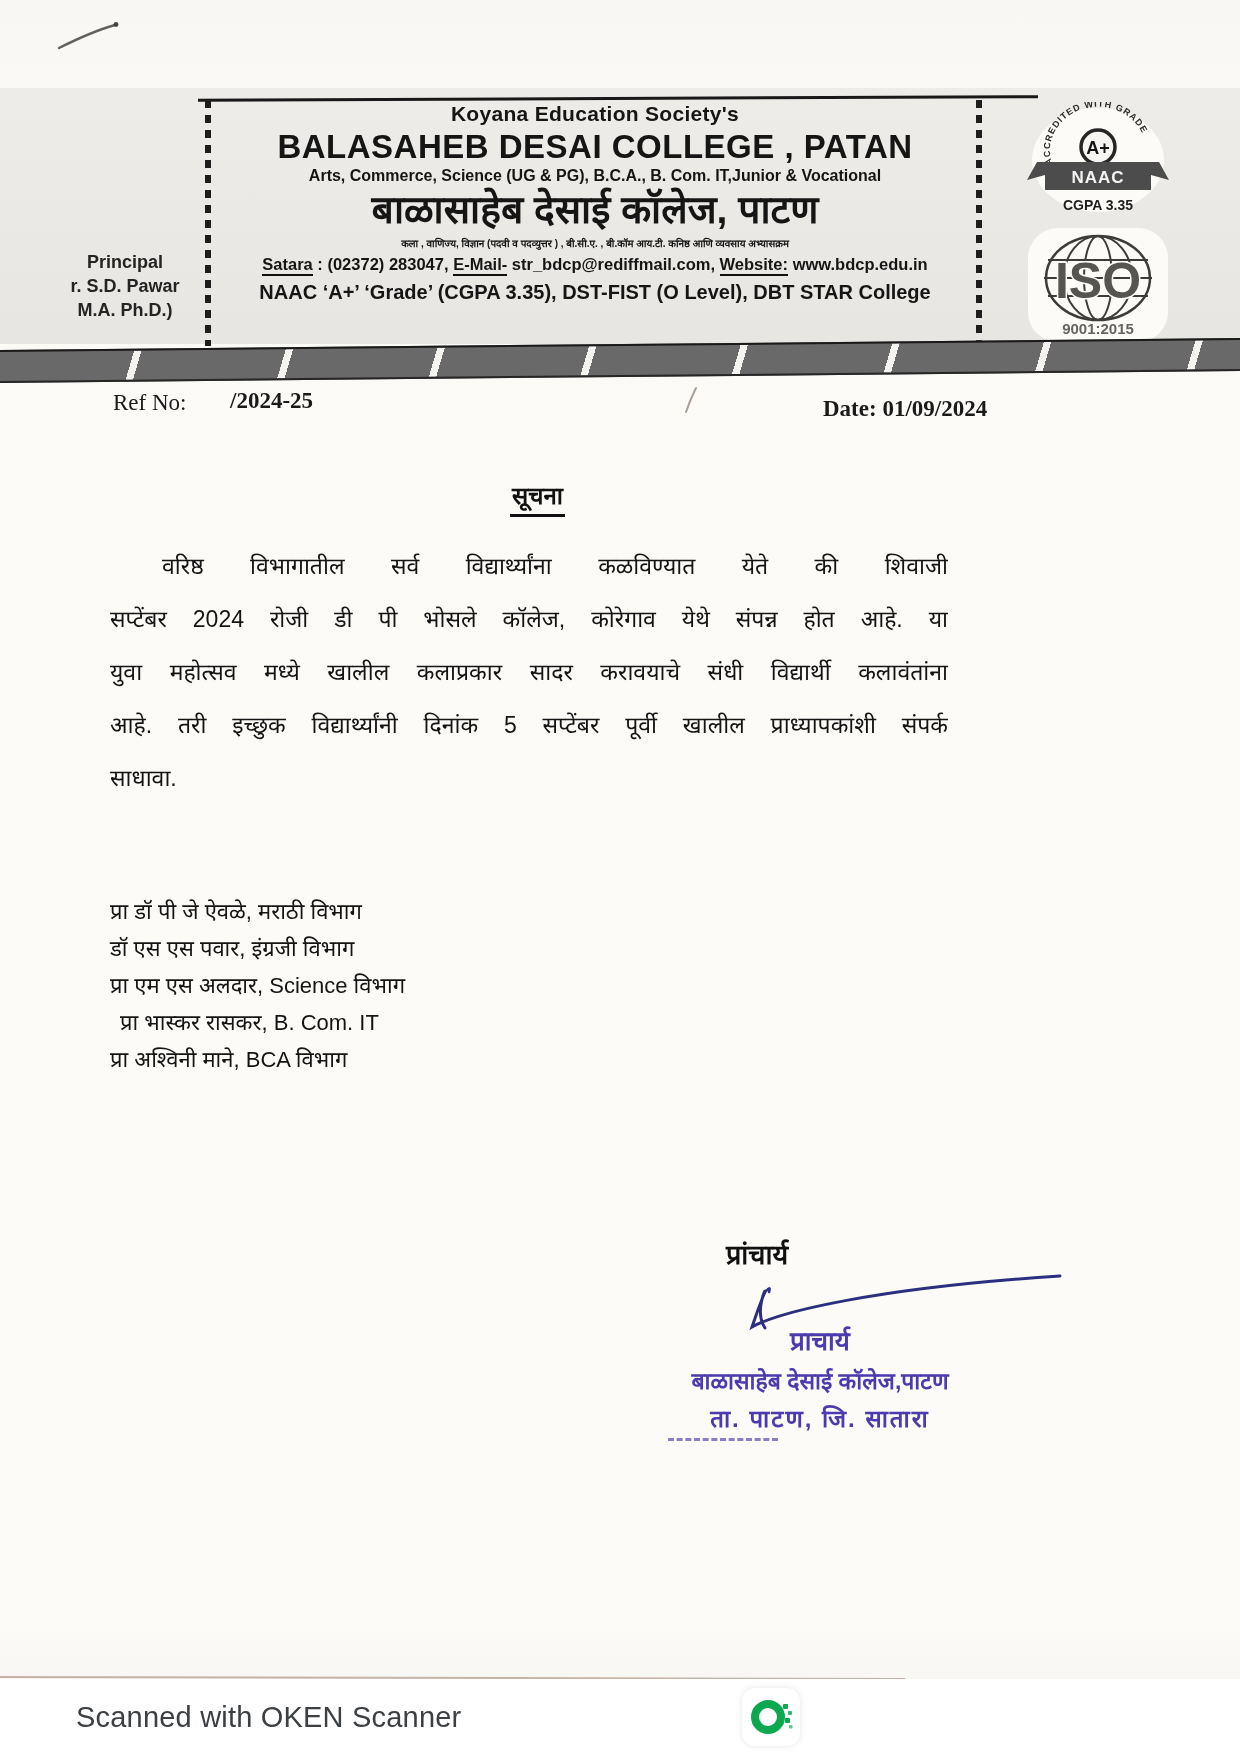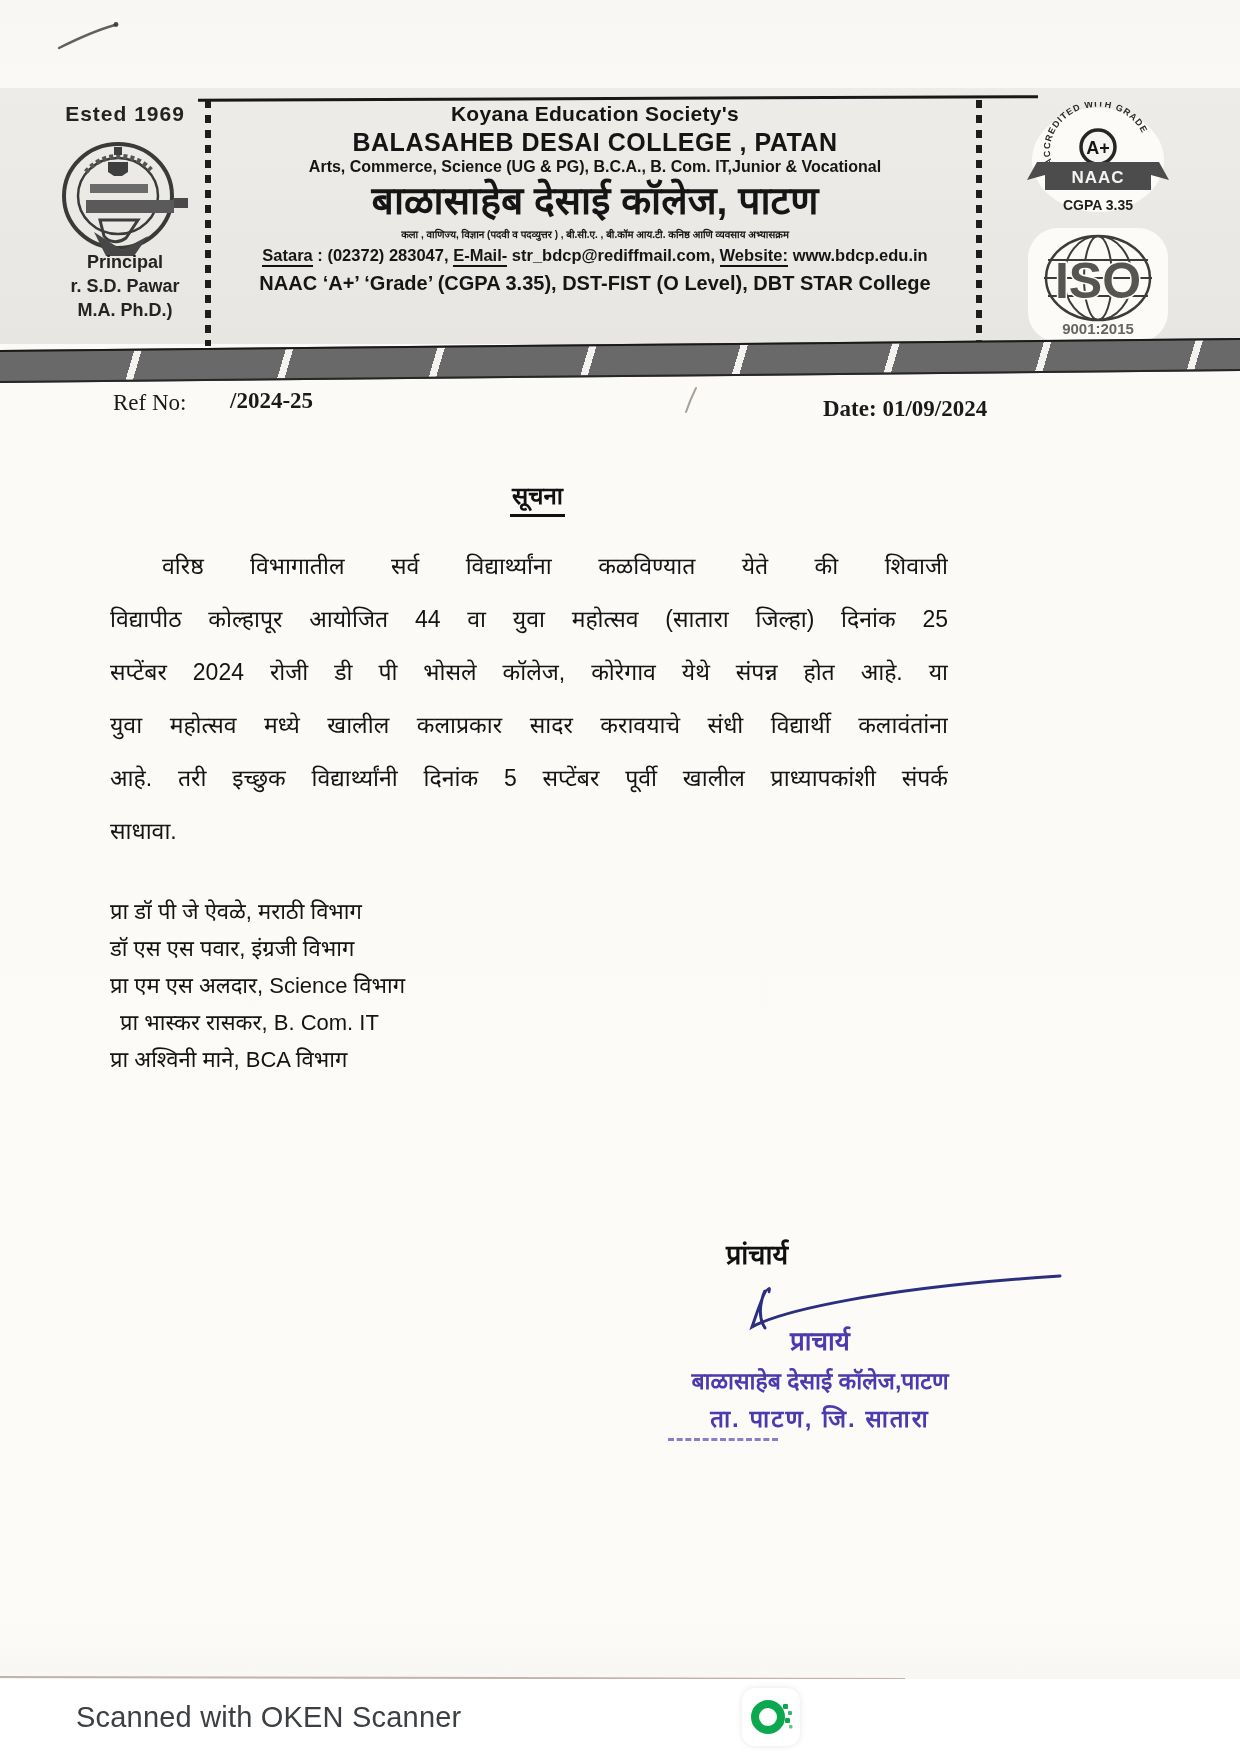--- a/index.html
+++ b/index.html
@@ -20,21 +20,21 @@
   .chain.left{left:205px;}
   .chain.right{left:976px;}
 
   .lh-left{left:50px;top:102px;width:150px;text-align:center;}
   .ested{font-weight:bold;font-size:21px;letter-spacing:1px;color:#232323;}
   .principal-block{left:40px;top:250px;width:170px;text-align:center;line-height:24px;}
   .principal-block div{font-weight:bold;font-size:18px;color:#242424;}
 
   .lh-center{left:215px;top:99px;width:760px;text-align:center;color:#151515;}
   .soc{font-size:21px;font-weight:bold;letter-spacing:.3px;margin-top:3px;}
-  .cname-en{font-size:25px;font-weight:bold;letter-spacing:.5px;margin-top:2px;}
+  .cname-en{font-size:33px;font-weight:bold;letter-spacing:.5px;margin-top:2px;}
   .courses-en{font-size:16px;font-weight:bold;margin-top:1px;}
   .cname-mr{font-size:39px;font-weight:bold;margin-top:2px;line-height:46px;}
   .courses-mr{font-size:10px;font-weight:bold;margin-top:3px;}
   .addr{font-size:22px;font-weight:bold;margin-top:5px;}
   .contact-line{font-size:16.5px;font-weight:bold;margin-top:5px;white-space:nowrap;}
   .contact-line .ul{border-bottom:2px solid #111;padding-bottom:1px;}
   .accred{font-size:20px;font-weight:bold;margin-top:7px;white-space:nowrap;}
 
   .badges{left:988px;top:102px;width:220px;text-align:center;}
 
@@ -91,35 +91,20 @@
   <svg class="abs pen-mark" width="72" height="34" viewBox="0 0 72 34">
     <path d="M4,30 C22,21 42,12 60,7" stroke="#4a4547" stroke-width="2.4" fill="none" opacity=".85" stroke-linecap="round"></path>
     <circle cx="61" cy="6.5" r="2.4" fill="#38343a" opacity=".9"></circle>
   </svg>
 
   <div class="abs lh-strip"></div>
   <div class="abs lh-topline"></div>
   <div class="abs chain left"></div>
   <div class="abs chain right"></div>
 
-  <div class="abs lh-left">
-    <div class="ested">Ested 1969</div>
-    <svg width="138" height="132" viewBox="0 0 138 132" style="margin-top:6px;">
-      <ellipse cx="62" cy="64" rx="54" ry="52" fill="none" stroke="#3a3a3a" stroke-width="4"></ellipse>
-      <ellipse cx="62" cy="64" rx="40" ry="38" fill="none" stroke="#3a3a3a" stroke-width="2.5"></ellipse>
-      <path d="M30,40 A42,40 0 0 1 95,38" fill="none" stroke="#555" stroke-width="5" stroke-dasharray="4 3"></path>
-      <path d="M52,30 h20 v10 l-6,4 h-8 l-6,-4 z" fill="#3f3f3f"></path>
-      <rect x="58" y="15" width="8" height="8" fill="#3f3f3f"></rect>
-      <rect x="34" y="52" width="58" height="9" fill="#6b6b6b"></rect>
-      <rect x="30" y="68" width="88" height="13" fill="#5a5a5a"></rect>
-      <rect x="118" y="66" width="14" height="10" fill="#4a4a4a"></rect>
-      <path d="M44,88 L82,88 L70,106 C62,112 52,110 48,104 Z" fill="none" stroke="#3d3d3d" stroke-width="3"></path>
-      <path d="M38,100 L66,118 L92,104 L78,124 L50,124 Z" fill="#474747"></path>
-    </svg>
-  </div>
   <div class="abs principal-block">
     <div>Principal</div>
     <div>r. S.D. Pawar</div>
     <div>M.A. Ph.D.)</div>
   </div>
 
   <div class="abs lh-center">
     <div class="soc">Koyana Education Society's</div>
     <div class="cname-en">BALASAHEB DESAI COLLEGE , PATAN</div>
     <div class="courses-en">Arts, Commerce, Science (UG &amp; PG), B.C.A., B. Com. IT,Junior &amp; Vocational</div>
@@ -170,21 +155,20 @@
   <svg class="abs pencil-mark" width="16" height="30" viewBox="0 0 16 30">
     <path d="M3,27 C6,18 10,9 13,3" stroke="#8d827a" stroke-width="2" fill="none" stroke-linecap="round"></path>
   </svg>
 
   <div class="abs title-wrap">
     <span class="ntitle">सूचना</span>
   </div>
 
   <div class="abs body-block">
     <div class="bline first">वरिष्ठ विभागातील सर्व विद्यार्थ्यांना कळविण्यात येते की शिवाजी</div>
-    <div class="bline">विद्यापीठ कोल्हापूर आयोजित 44 वा युवा महोत्सव (सातारा जिल्हा) दिनांक 25</div>
     <div class="bline">सप्टेंबर 2024 रोजी  डी पी भोसले कॉलेज, कोरेगाव येथे संपन्न होत आहे. या</div>
     <div class="bline">युवा महोत्सव मध्ये खालील कलाप्रकार सादर करावयाचे संधी विद्यार्थी कलावंतांना</div>
     <div class="bline">आहे. तरी इच्छुक विद्यार्थ्यांनी दिनांक 5 सप्टेंबर पूर्वी खालील प्राध्यापकांशी संपर्क</div>
     <div class="bline last">साधावा.</div>
   </div>
 
   <div class="abs contacts">
     <div>प्रा डॉ पी जे ऐवळे, मराठी विभाग</div>
     <div>डॉ एस एस पवार, इंग्रजी विभाग</div>
     <div>प्रा एम एस अलदार, Science विभाग</div>

